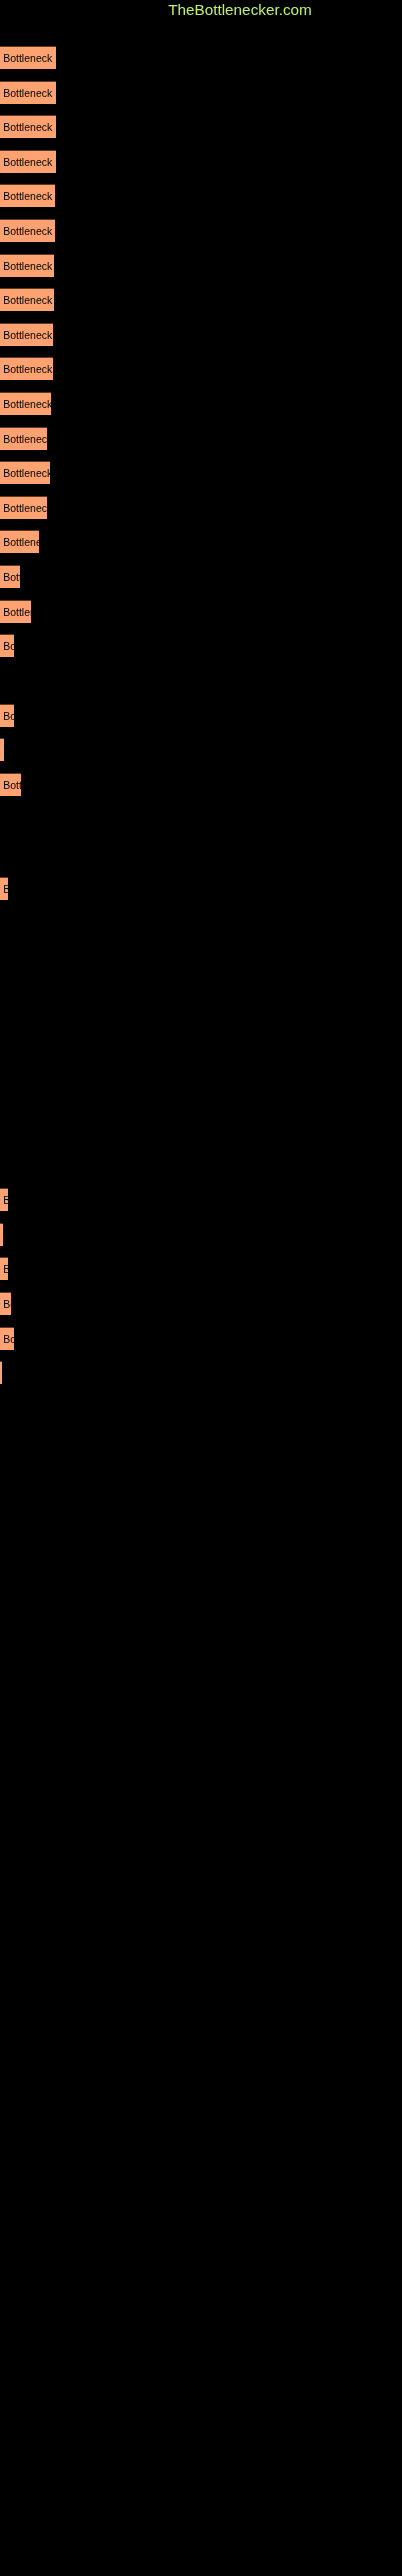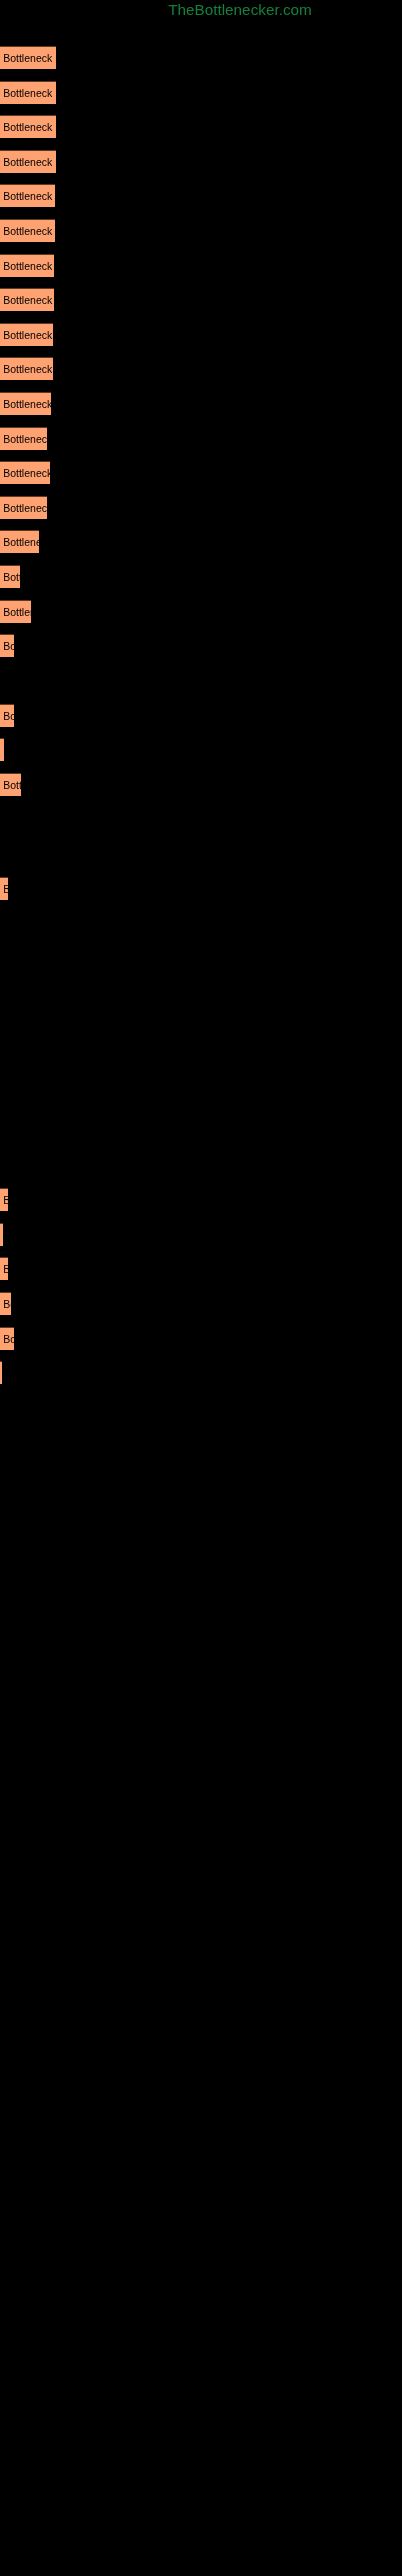--- a/index.html
+++ b/index.html
@@ -11,21 +11,21 @@
     position:relative;
     overflow:hidden;
   }
 
   .site-title{
     position:absolute;
     top:0.8px;
     left:0;
     width:403px;
     text-align:center;
-    color:#15803d;
+    color:#bef264;
     font-size:15.3px;
     font-family:"Liberation Sans", sans-serif;
     letter-spacing:0px;
     white-space:nowrap;
     padding-left:77px;
     box-sizing:border-box;
   }
 
   .chart{
     position:absolute;

